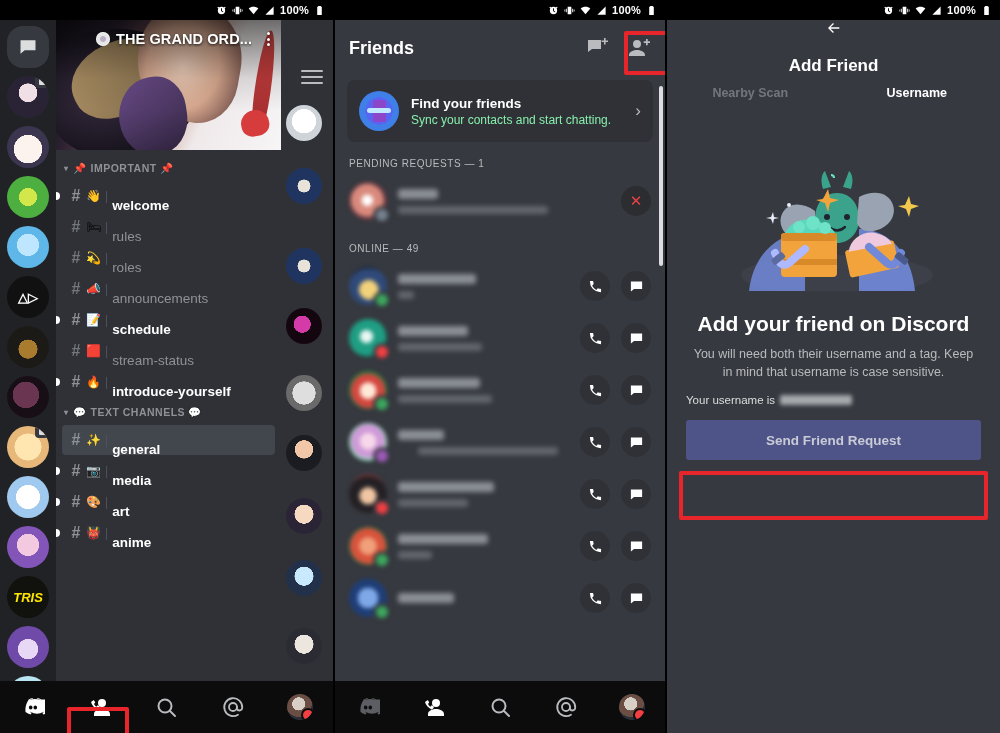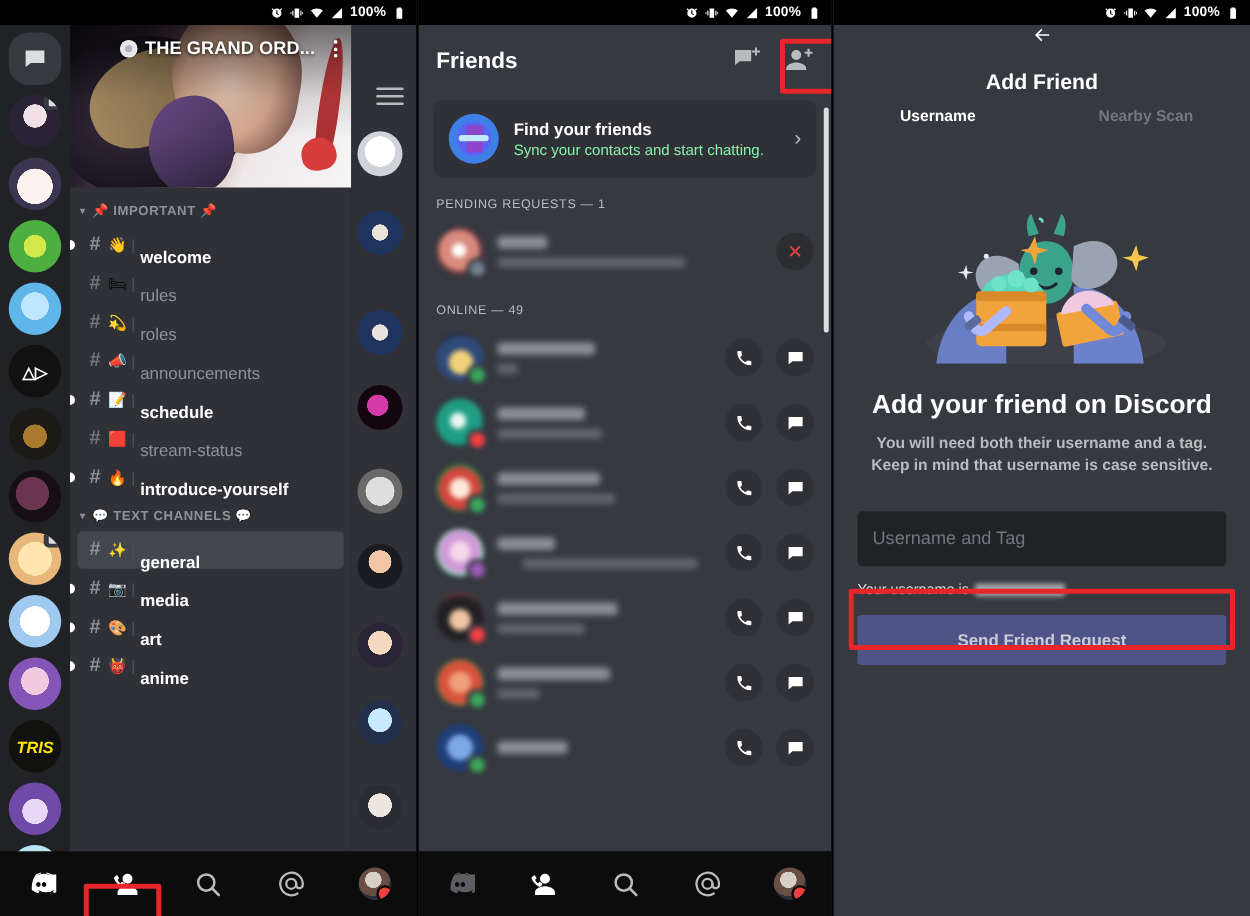--- a/index.html
+++ b/index.html
@@ -143,21 +143,21 @@
   .p3-title{color:#fff;font-size:17px;font-weight:700;}
   .tabs{display:flex;height:34px;background:#36393f;}
   .tab{flex:1;display:flex;align-items:center;justify-content:center;
     color:#72767d;font-size:12.5px;font-weight:700;position:relative;}
   .tab.active{color:#fff;}
   .tab.active:after{content:"";position:absolute;left:50%;transform:translateX(-50%);
     bottom:0;width:0;height:0;}
   .p3-content{background:#36393f;padding:0 19px;}
   .illus{height:150px;display:flex;align-items:center;justify-content:center;margin-top:40px;}
   .h1{color:#fff;font-size:21px;font-weight:700;text-align:center;margin-top:12px;}
-  .sub{color:#b9bbbe;font-size:12.5px;text-align:center;line-height:1.45;margin-top:9px;padding:0 4px;font-weight:bold;}
+  .sub{color:#b9bbbe;font-size:12.5px;text-align:center;line-height:1.45;margin-top:9px;padding:0 4px;}
   .inputwrap{margin-top:28px;position:relative;}
   .uinput{width:100%;height:44px;background:#202225;border:0;border-radius:4px;
     color:#dcddde;font-size:14.5px;padding:0 12px;font-family:"Liberation Sans",sans-serif;}
   .uinput::placeholder{color:#72767d;}
   .yourname{display:flex;align-items:center;gap:5px;margin-top:13px;color:#dcddde;font-size:11.5px;}
   .blurname{width:72px;height:10px;border-radius:2px;background:#a6a9ad;filter:blur(2.2px);}
   .sendbtn{margin-top:14px;height:40px;border-radius:3px;background:#4e5488;
     display:flex;align-items:center;justify-content:center;color:#c9cbd6;
     font-size:13.5px;font-weight:700;}
 
@@ -666,22 +666,22 @@
 
     <div class="p3-body">
       <div class="p3-header">
         <svg class="backarrow" viewBox="0 0 24 24">
             <path d="M20 11H6.8l5.1-5.1-1.4-1.4L3 12l7.5 7.5 1.4-1.4L6.8 13H20z"></path>
           </svg>
         <span class="p3-title">Add Friend</span>
       </div>
 
       <div class="tabs">
+        <div class="tab">Nearby Scan</div>
         <div class="tab active">Username</div>
-        <div class="tab">Nearby Scan</div>
       </div>
 
       <div class="p3-content">
         <div class="illus">
           <svg width="230" height="132" viewBox="0 0 230 132">
             <ellipse cx="118" cy="116" rx="96" ry="20" fill="#3d4049"></ellipse>
             <path d="M30 132 C34 96 58 74 86 74 L86 132Z" fill="#7289da" opacity=".85"></path>
             <path d="M196 132 C192 92 168 70 140 70 L140 132Z" fill="#7289da" opacity=".9"></path>
             <path d="M118 34c-14 0-22 12-22 26 0 14 10 24 22 24s22-10 22-24c0-14-8-26-22-26z" fill="#3ba38c"></path>
             <path d="M104 30c-3-9-1-16 2-18 2 5 4 11 6 16zM132 30c3-9 1-16-2-18-2 5-4 11-6 16z" fill="#3ba38c"></path>
@@ -707,23 +707,20 @@
             <path d="M186 46l4-9 2 8 8 2-8 3-2 8-3-8-8-3z" fill="#f2c94c"></path>
             <path d="M52 58l2-5 1 5 5 1-5 1-1 5-2-5-5-1z" fill="#e8eaf5"></path>
             <circle cx="70" cy="46" r="2" fill="#e8eaf5"></circle>
             <path d="M112 16c2 0 3 1 3 3" stroke="#6fe3c8" stroke-width="2" fill="none"></path>
           </svg>
         </div>
 
         <div class="h1">Add your friend on Discord</div>
         <div class="sub">You will need both their username and a tag. Keep in mind that username is case sensitive.</div>
 
-        <div class="inputwrap">
-          <input class="uinput" type="text" placeholder="Username and Tag" style="">
-        </div>
 
         <div class="yourname">
           <span>Your username is</span>
           <span class="blurname"></span>
         </div>
 
         <div class="sendbtn">Send Friend Request</div>
       </div>
 
       <div class="hl" style="left:12px;top:451px;width:309px;height:49px;"></div>

